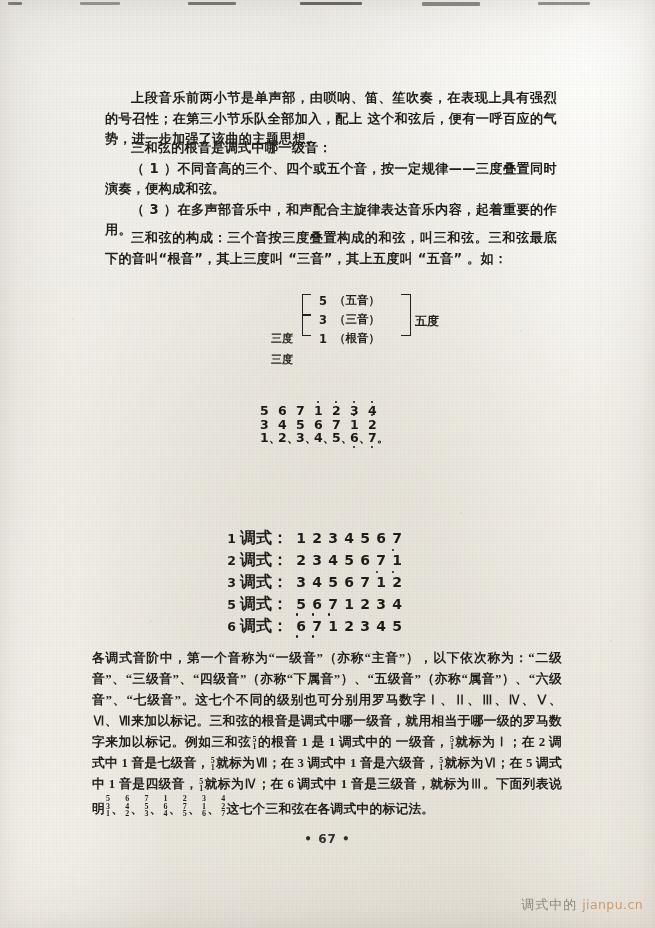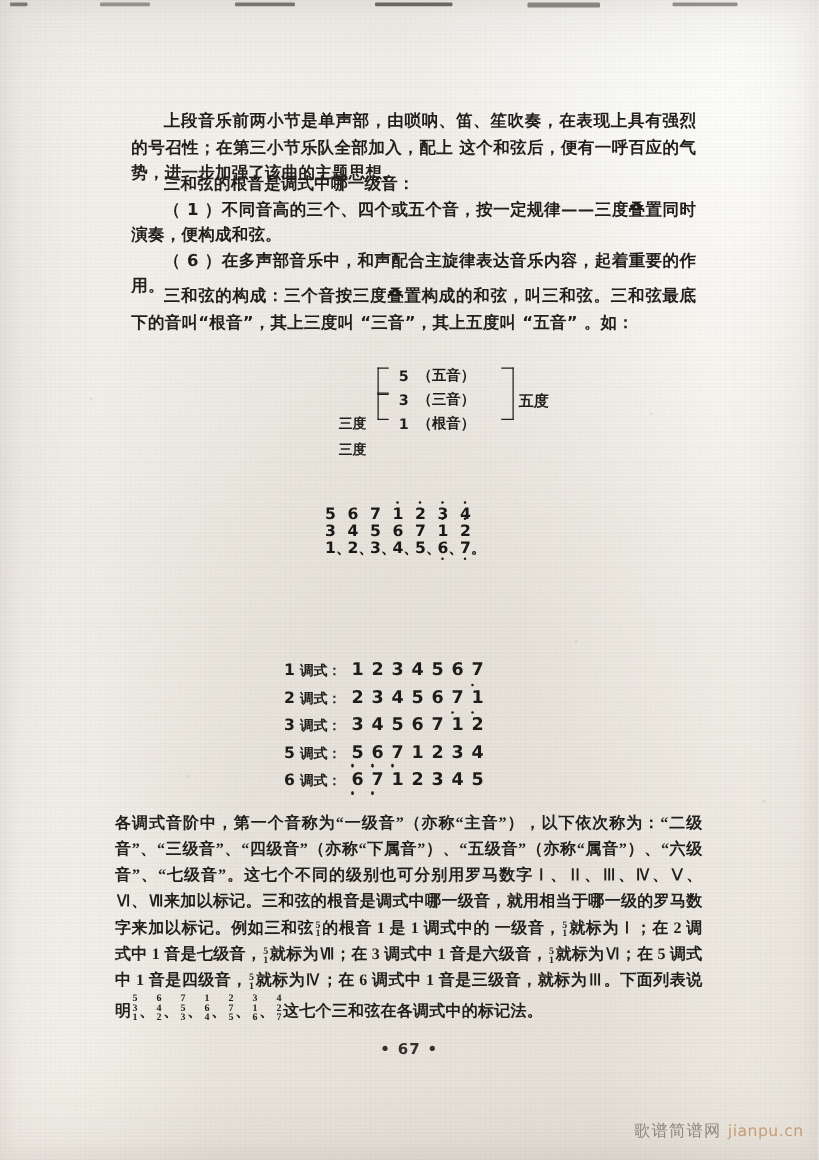--- a/index.html
+++ b/index.html
@@ -107,21 +107,21 @@
     width:2.2px;height:2.2px;border-radius:50%;background:#1b1917;
   }
 
   
   .modes{
     position:absolute;left:222px;top:528px;
     font-size:13px;font-weight:700;color:#1e1c1a;filter:blur(.15px);
   }
   .mode-row{display:flex;align-items:baseline;height:22px;}
   .mode-no{width:14px;text-align:right;font-size:12.5px;}
-  .mode-lbl{margin:0 2px 0 4px;font-size:11px;text-align:center;}
+  .mode-lbl{margin:0 2px 0 4px;font-size:16px;text-align:center;}
   .mode-nums{display:flex;margin-left:3px;}
   .mode-nums span{
     width:16px;text-align:center;position:relative;
     font-size:14px;font-weight:800;font-family:"DejaVu Sans",sans-serif;
   }
 
   
   .pageno{
     position:absolute;left:0;top:832px;width:655px;
     text-align:center;padding-right:70px;
@@ -156,21 +156,21 @@
 
   </div>
 
   <div class="content">
 
     <div class="para indent l1"><span>上段音乐前两小节是单声部，由唢呐、笛、笙吹奏，在表现上具有强烈的号召性；在第三小节乐队全部加入，配上 这个和弦后，便有一呼百应的气势，进一步加强了该曲的主题思想。</span></div>
 
     <div class="para l2">
       <div class="indent">三和弦的根音是调式中哪一级音：</div>
       <div class="indent">（ 1 ）不同音高的三个、四个或五个音，按一定规律——三度叠置同时演奏，便构成和弦。</div>
-      <div class="indent">（ 6 ）在多声部音乐中，和声配合主旋律表达音乐内容，起着重要的作用。</div>
+      <div class="indent">（ 3 ）在多声部音乐中，和声配合主旋律表达音乐内容，起着重要的作用。</div>
     </div>
 
     <div class="para indent l3">三和弦的构成：三个音按三度叠置构成的和弦，叫三和弦。三和弦最底下的音叫“根音”，其上三度叫 “三音”，其上五度叫 “五音” 。如：</div>
 
     <div class="chord-diagram">
       <span class="cd-lbl-l cd-l1">三度</span>
       <span class="cd-lbl-l cd-l2">三度</span>
       <span class="brk brk-top"></span>
       <span class="brk brk-bot"></span>
       <span class="brk-big"></span>
@@ -290,21 +290,21 @@
         </div>
       </div>
 
     <div class="para l6">
       <span>各调式音阶中，第一个音称为“一级音”（亦称“主音”），以下依次称为：“二级音”、“三级音”、“四级音”（亦称“下属音”）、“五级音”（亦称“属音”）、“六级音”、“七级音”。这七个不同的级别也可分别用罗马数字Ⅰ、Ⅱ、Ⅲ、Ⅳ、Ⅴ、Ⅵ、Ⅶ来加以标记。三和弦的根音是调式中哪一级音，就用相当于哪一级的罗马数字来加以标记。例如三和弦</span><span class="sup-frac"><b>5</b><b>1</b></span><span>的根音 1 是 1 调式中的 一级音，</span><span class="sup-frac"><b>5</b><b>1</b></span><span>就标为Ⅰ；在 2 调式中 1 音是七级音，</span><span class="sup-frac"><b>5</b><b>1</b></span><span>就标为Ⅶ；在 3 调式中 1 音是六级音，</span><span class="sup-frac"><b>5</b><b>1</b></span><span>就标为Ⅵ；在 5 调式中 1 音是四级音，</span><span class="sup-frac"><b>5</b><b>1</b></span><span>就标为Ⅳ；在 6 调式中 1 音是三级音，</span><span>就标为Ⅲ。下面列表说明</span><span id="chord-series"><span class="sup-frac"><b>5</b><b>3</b><b>1</b></span><span>、</span><span class="sup-frac"><b>6</b><b>4</b><b>2</b></span><span>、</span><span class="sup-frac"><b>7</b><b>5</b><b>3</b></span><span>、</span><span class="sup-frac"><b>1</b><b>6</b><b>4</b></span><span>、</span><span class="sup-frac"><b>2</b><b>7</b><b>5</b></span><span>、</span><span class="sup-frac"><b>3</b><b>1</b><b>6</b></span><span>、</span><span class="sup-frac"><b>4</b><b>2</b><b>7</b></span></span><span>这七个三和弦在各调式中的标记法。</span>
     </div>
 
     <div class="pageno">• 67 •</div>
 
     <div class="watermark">
-      <span class="wm-cn">歌谱简谱网</span>
+      <span class="wm-cn">调式中的</span>
       <span class="wm-en">jianpu.cn</span>
     </div>
 
     <span class="speck" style="left:72px;top:318px;width:2px;height:2px;"></span>
     <span class="speck" style="left:520px;top:330px;width:2px;height:2px;"></span>
     <span class="speck" style="left:330px;top:200px;width:2px;height:2px;"></span>
     <span class="speck" style="left:460px;top:512px;width:2px;height:2px;"></span>
     <span class="speck" style="left:150px;top:620px;width:2px;height:2px;"></span>
     <span class="speck" style="left:610px;top:640px;width:2px;height:2px;"></span>
   </div>

